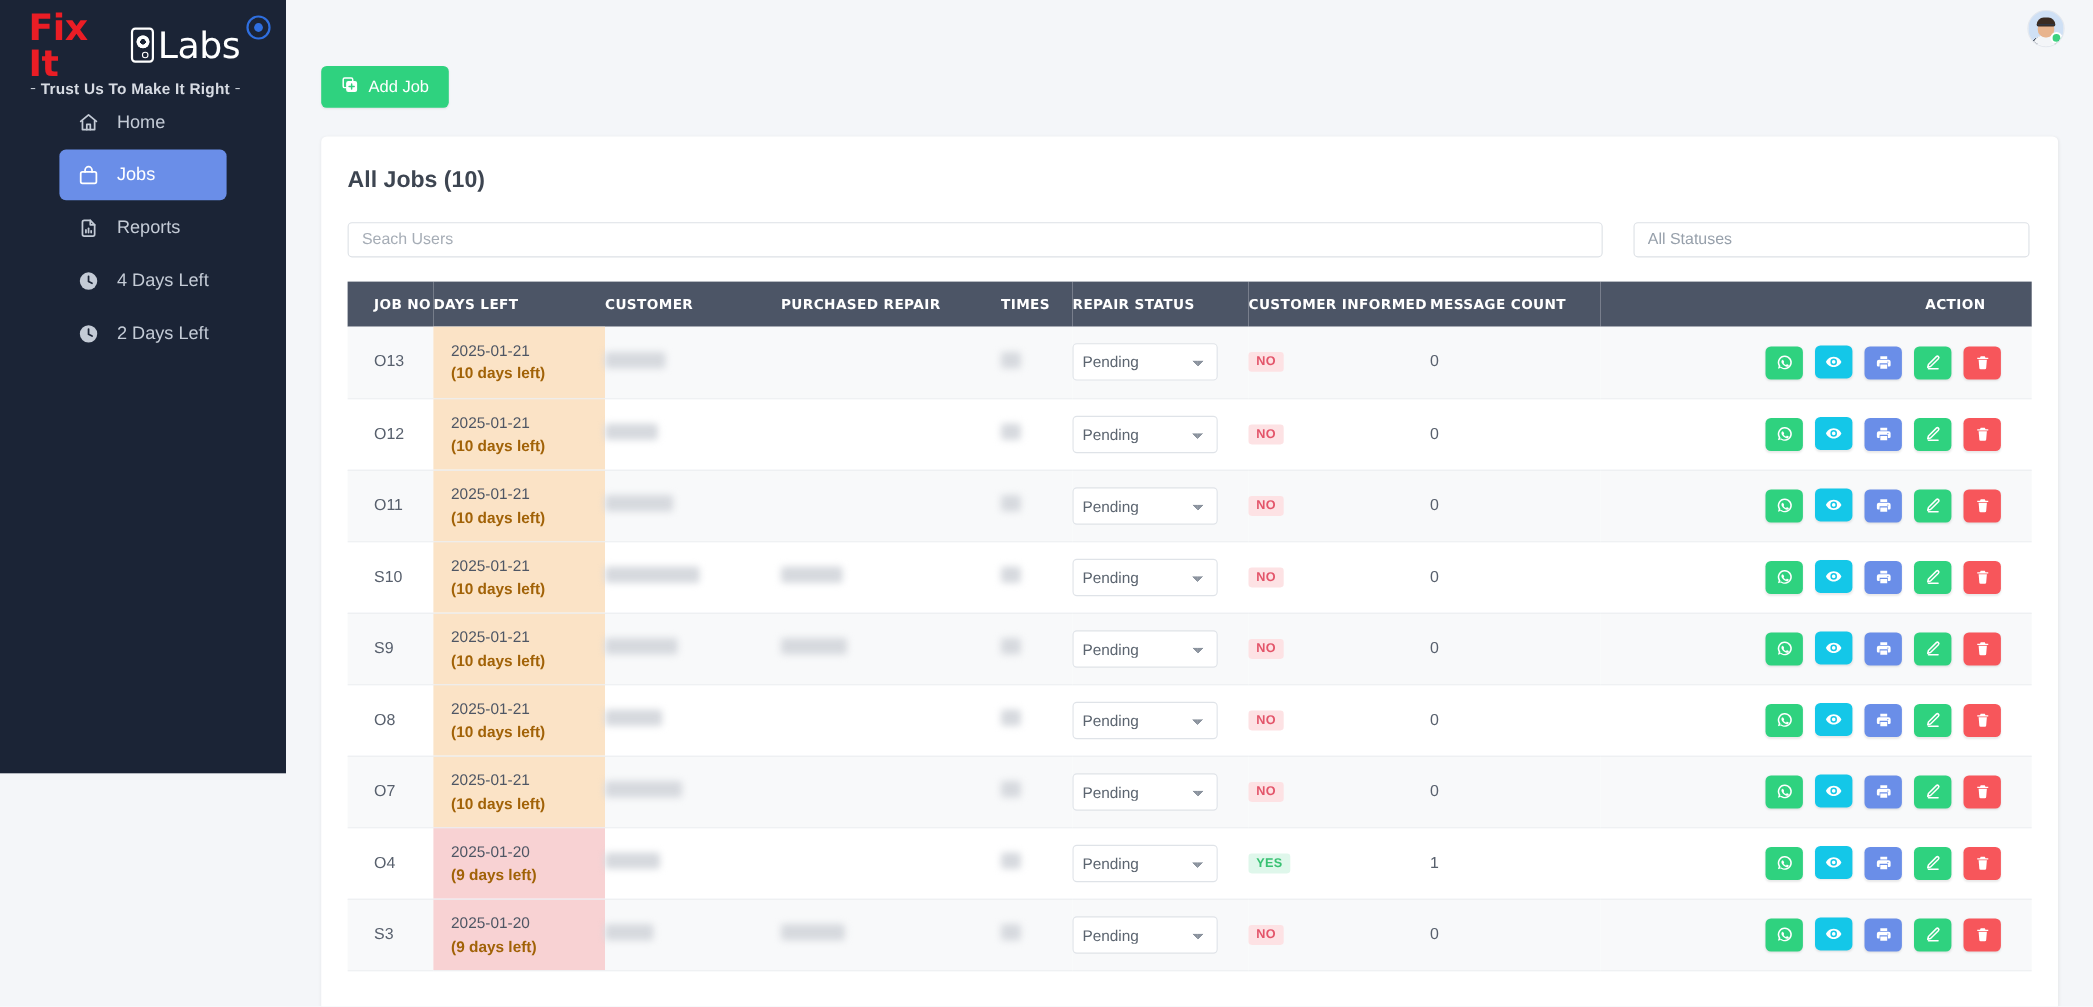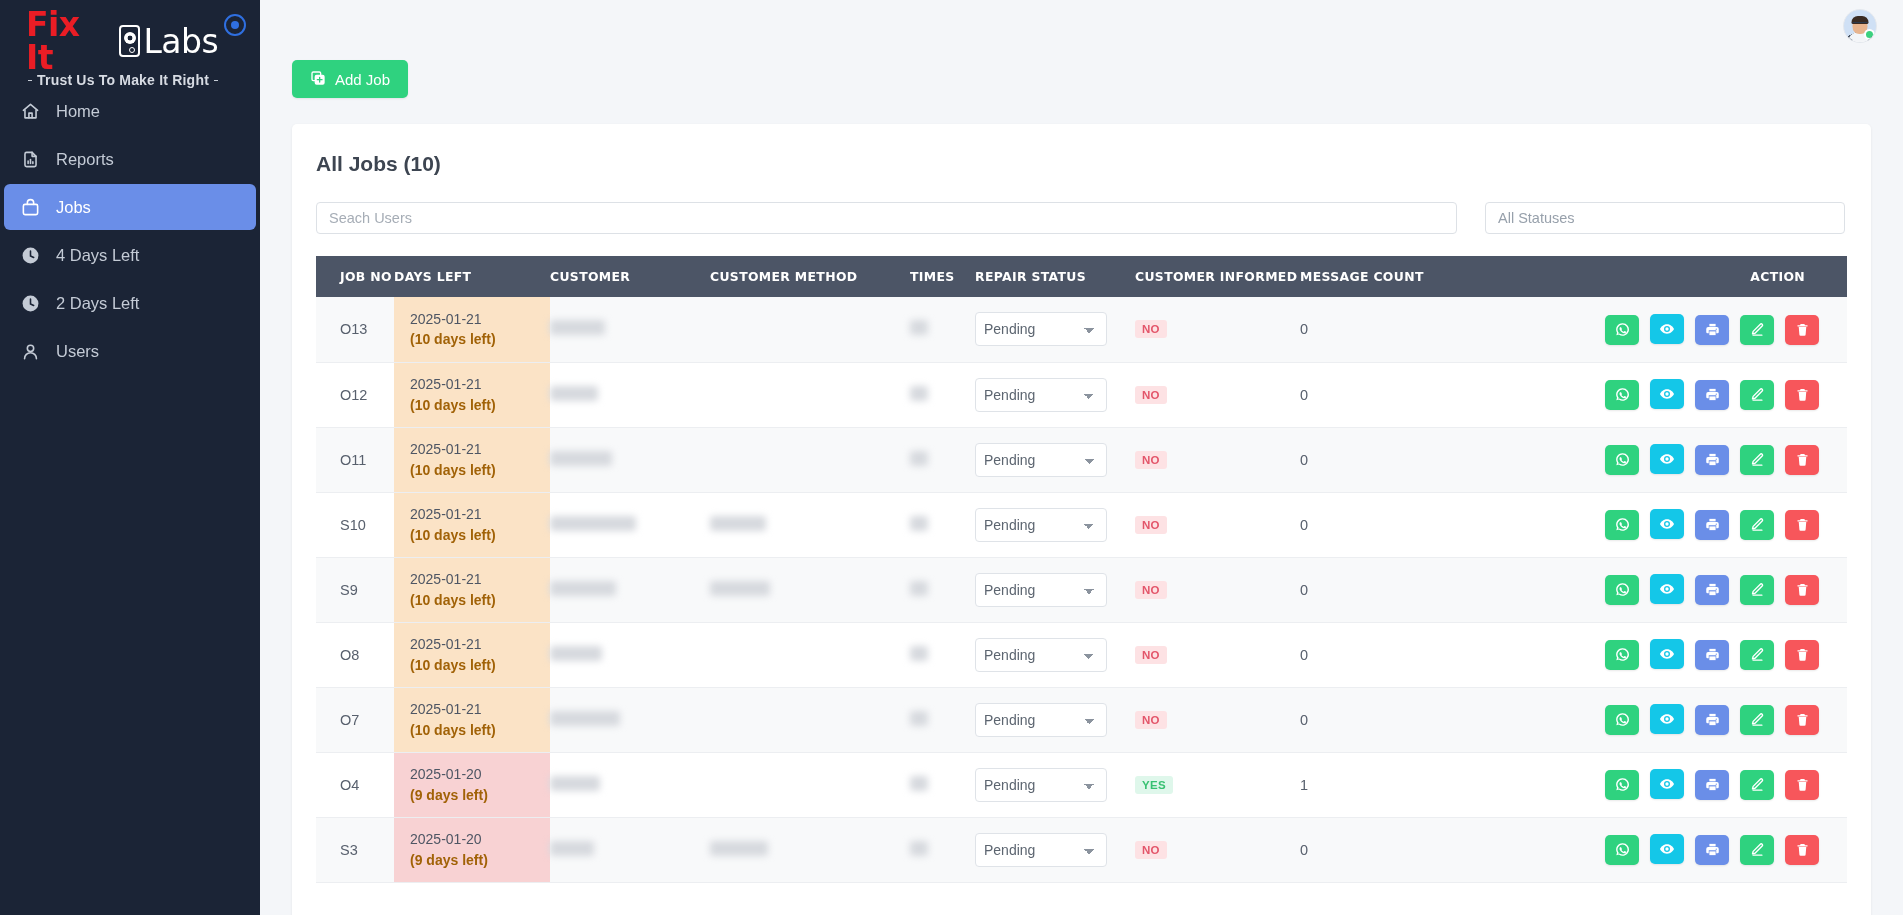--- a/index.html
+++ b/index.html
@@ -6,24 +6,25 @@
   html, body {
     width: 1903px; height: 915px;
     overflow: hidden;
     font-family: "Liberation Sans", sans-serif;
     background: #f4f6f9;
   }
   .app { display: flex; width: 1903px; height: 915px; }
 
   
   .sidebar {
-    width: 260px; min-width: 260px; height: 915px;
+    width: 260px; min-width: 260px; height: 703px;
     background: #1b2436;
     display: flex; flex-direction: column;
     padding-top: 4px;
+    align-items: center;
   }
   .brand { position: relative; height: 60px; padding: 4px 14px 0 26px; }
   .brand-row { display: flex; align-items: flex-start; gap: 6px; }
   .logo-text { font-size: 33px; font-weight: bold; letter-spacing: -0.5px; line-height: 1; display:flex; align-items:center;}
   .logo-fixit { color: #ea1d25; font-family: "DejaVu Sans", sans-serif; font-weight: 700;}
   .logo-labs { color: #ffffff; font-family: "DejaVu Sans", sans-serif; font-weight: 400;}
   .phone-ico { display:inline-block; width:22px; height:32px; border:2.5px solid #fff; border-radius:4px; position: relative; margin: 0 3px; }
   .phone-ico::before{content:""; position:absolute; top:5px; left:3px; width:12px;height:12px;
     background: radial-gradient(circle at 50% 50%, #1b2436 2.4px, #fff 2.6px, #fff 6px, transparent 6.2px);
     border-radius:50%;}
@@ -169,72 +170,63 @@
         <span class="ico">
           <svg width="19" height="19" viewBox="0 0 24 24" fill="none" stroke="currentColor" stroke-width="2" stroke-linecap="round" stroke-linejoin="round">
               <path d="M3 10.5 12 3l9 7.5"></path>
               <path d="M5 10v10h14V10"></path>
               <path d="M10 20v-6h4v6"></path>
             </svg>
         </span>
         <span>Home</span>
       </div>
 
+      <div class="nav-item active">
+        <span class="ico">
+          <svg width="19" height="19" viewBox="0 0 24 24" fill="none" stroke="currentColor" stroke-width="2" stroke-linecap="round" stroke-linejoin="round">
+              <rect x="3" y="8" width="18" height="13" rx="2"></rect>
+              <path d="M8 8V6a4 4 0 0 1 8 0v2"></path>
+            </svg>
+        </span>
+        <span>Jobs</span>
+      </div>
+
       <div class="nav-item">
         <span class="ico">
           <svg width="19" height="19" viewBox="0 0 24 24" fill="none" stroke="currentColor" stroke-width="2" stroke-linecap="round" stroke-linejoin="round">
               <path d="M14 3H7a2 2 0 0 0-2 2v14a2 2 0 0 0 2 2h10a2 2 0 0 0 2-2V8z"></path>
               <path d="M14 3v5h5"></path>
               <path d="M9 17v-3"></path>
               <path d="M12 17v-5"></path>
               <path d="M15 17v-2"></path>
             </svg>
         </span>
         <span>Reports</span>
       </div>
 
-      <div class="nav-item active">
-        <span class="ico">
-          <svg width="19" height="19" viewBox="0 0 24 24" fill="none" stroke="currentColor" stroke-width="2" stroke-linecap="round" stroke-linejoin="round">
-              <rect x="3" y="8" width="18" height="13" rx="2"></rect>
-              <path d="M8 8V6a4 4 0 0 1 8 0v2"></path>
-            </svg>
-        </span>
-        <span>Jobs</span>
-      </div>
-
       <div class="nav-item">
         <span class="ico">
           <svg width="19" height="19" viewBox="0 0 24 24" fill="currentColor">
               <circle cx="12" cy="12" r="10"></circle>
               <path d="M12 6.5v6l4 2" stroke="#1b2436" stroke-width="2" fill="none" stroke-linecap="round"></path>
             </svg>
         </span>
         <span>4 Days Left</span>
       </div>
 
       <div class="nav-item">
         <span class="ico">
           <svg width="19" height="19" viewBox="0 0 24 24" fill="currentColor">
               <circle cx="12" cy="12" r="10"></circle>
               <path d="M12 6.5v6l4 2" stroke="#1b2436" stroke-width="2" fill="none" stroke-linecap="round"></path>
             </svg>
         </span>
         <span>2 Days Left</span>
       </div>
 
-      <div class="nav-item">
-        <span class="ico">
-          <svg width="19" height="19" viewBox="0 0 24 24" fill="none" stroke="currentColor" stroke-width="2" stroke-linecap="round" stroke-linejoin="round">
-              <circle cx="12" cy="8" r="4"></circle>
-              <path d="M4.5 21a7.5 7.5 0 0 1 15 0"></path>
-            </svg>
-        </span>
-        <span>Users</span>
-      </div>
     </nav>
   </aside>
 
   <section class="main">
 
     <div class="topbar">
       <div class="avatar">
         <div class="body"></div>
         <div class="face"></div>
         <div class="hair"></div>
@@ -263,21 +255,21 @@
         <input class="search-input" type="text" placeholder="Seach Users" style="">
         <select class="status-select"><option>All Statuses</option></select>
       </div>
 
       <table>
         <thead>
           <tr>
             <th>JOB NO</th>
             <th>DAYS LEFT</th>
             <th>CUSTOMER</th>
-            <th>CUSTOMER METHOD</th>
+            <th>PURCHASED REPAIR</th>
             <th>TIMES</th>
             <th>REPAIR STATUS</th>
             <th>CUSTOMER INFORMED</th>
             <th>MESSAGE COUNT</th>
             <th class="action-col">ACTION</th>
           </tr>
         </thead>
         <tbody id="jobs-body">
             <tr>
               <td class="jobno"><span>O13</span></td>

